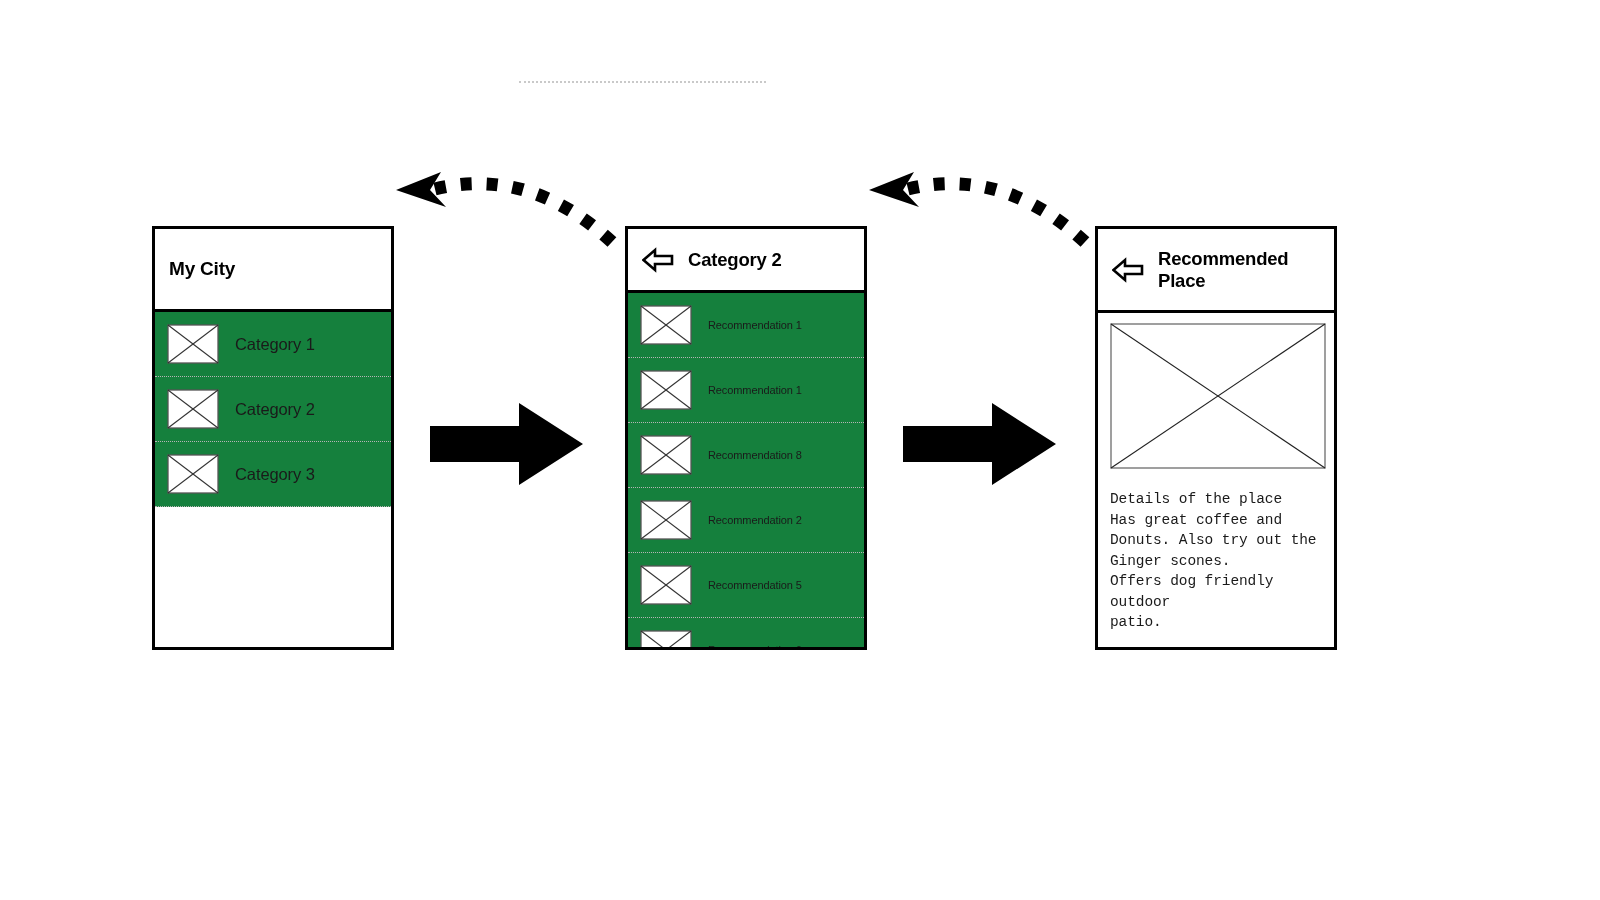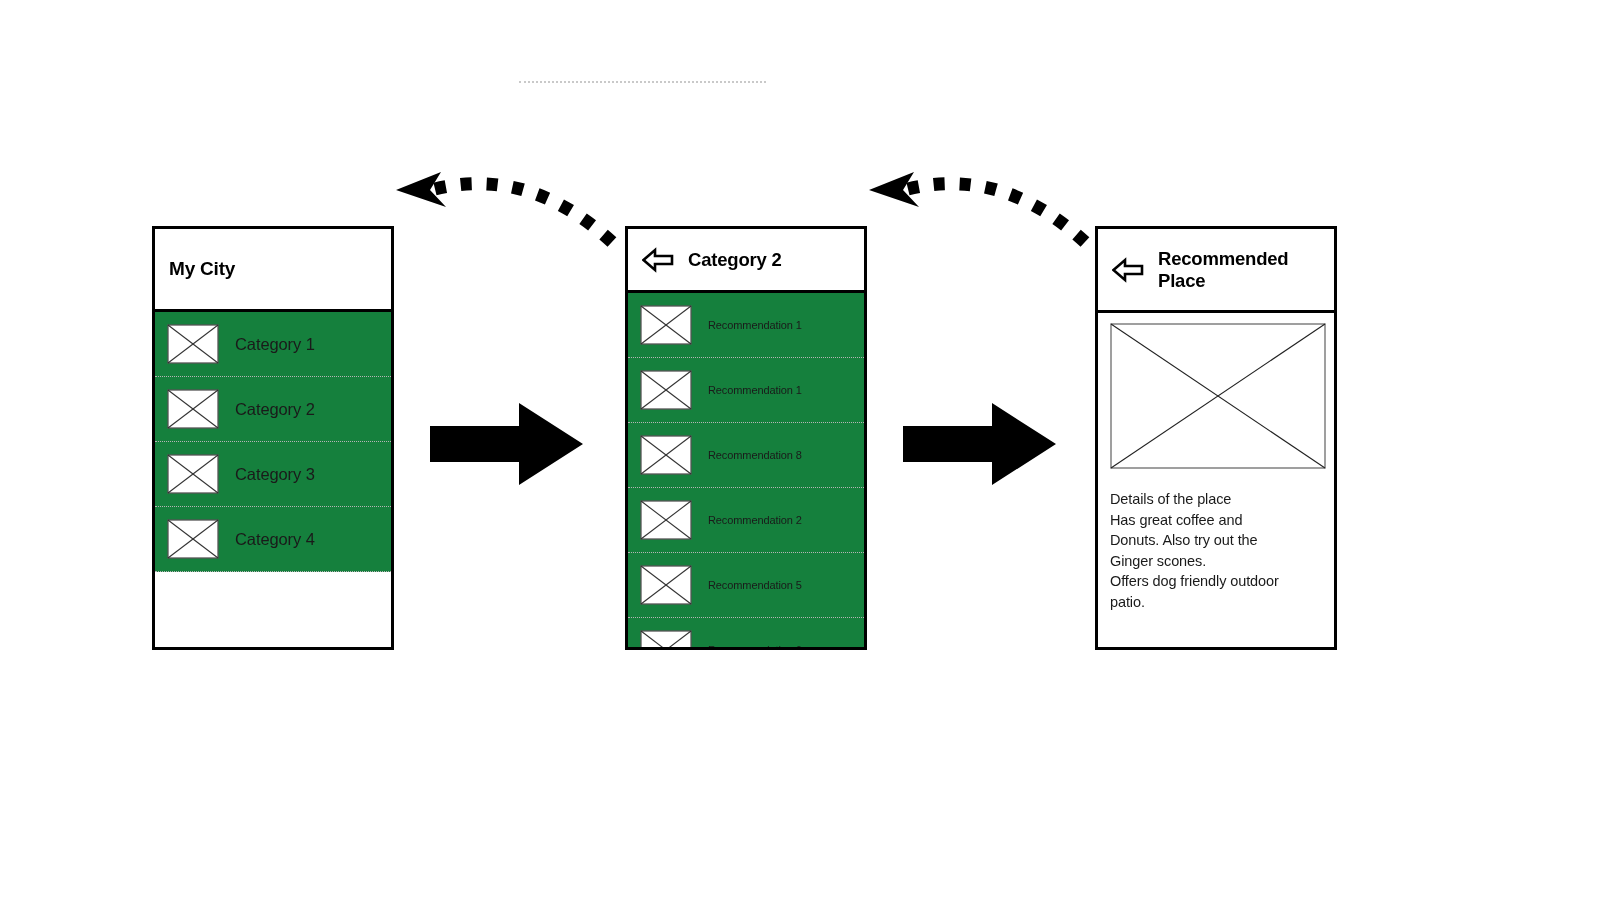--- a/index.html
+++ b/index.html
@@ -93,20 +93,21 @@
     font-size: 11px;
     letter-spacing: -0.1px;
     color: #1a1a1a;
     white-space: nowrap;
   }
   #phone-1 .row-label { font-size: 16.5px; }
 
   
   .detail-body {
     padding: 10px 0 0 12px;
+    font-family: Liberation Mono, monospace;
   }
   .detail-image {
     display: block;
     width: 216px;
     height: 146px;
   }
   .detail-text {
     margin-top: 20px;
     font-size: 14.5px;
     line-height: 1.42;
@@ -156,28 +157,20 @@
 
     <div class="list-row">
       <svg class="thumb" viewBox="0 0 52 40">
         <rect x="1" y="1" width="50" height="38" fill="#ffffff" stroke="#555" stroke-width="1.3"></rect>
         <line x1="1" y1="1" x2="51" y2="39" stroke="#333" stroke-width="1.1"></line>
         <line x1="51" y1="1" x2="1" y2="39" stroke="#333" stroke-width="1.1"></line>
       </svg>
       <span class="row-label">Category 3</span>
     </div>
 
-    <div class="list-row">
-      <svg class="thumb" viewBox="0 0 52 40">
-        <rect x="1" y="1" width="50" height="38" fill="#ffffff" stroke="#555" stroke-width="1.3"></rect>
-        <line x1="1" y1="1" x2="51" y2="39" stroke="#333" stroke-width="1.1"></line>
-        <line x1="51" y1="1" x2="1" y2="39" stroke="#333" stroke-width="1.1"></line>
-      </svg>
-      <span class="row-label">Category 4</span>
-    </div>
 
   </div>
 </div>
 
 <div class="phone" id="phone-2">
   <div class="phone-header">
     <svg class="back-icon" viewBox="0 0 34 28">
       <path d="M1.5 14 L13 4 L13 10 L30 10 L30 18 L13 18 L13 24 Z" fill="#ffffff" stroke="#000000" stroke-width="2.6" stroke-linejoin="miter"></path>
     </svg>
     <span class="header-title">Category 2</span>

